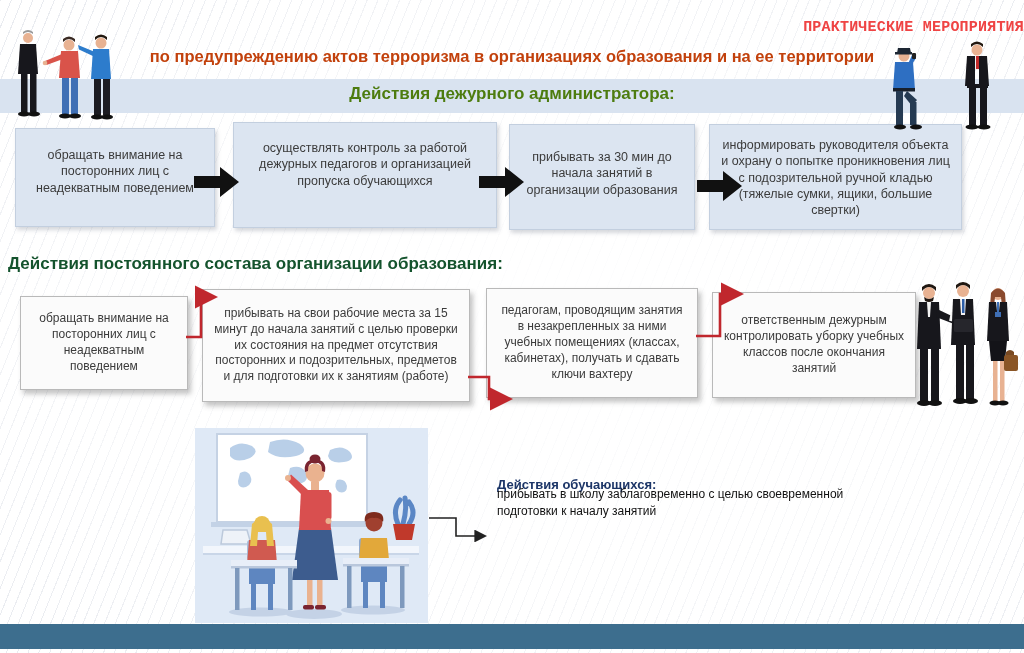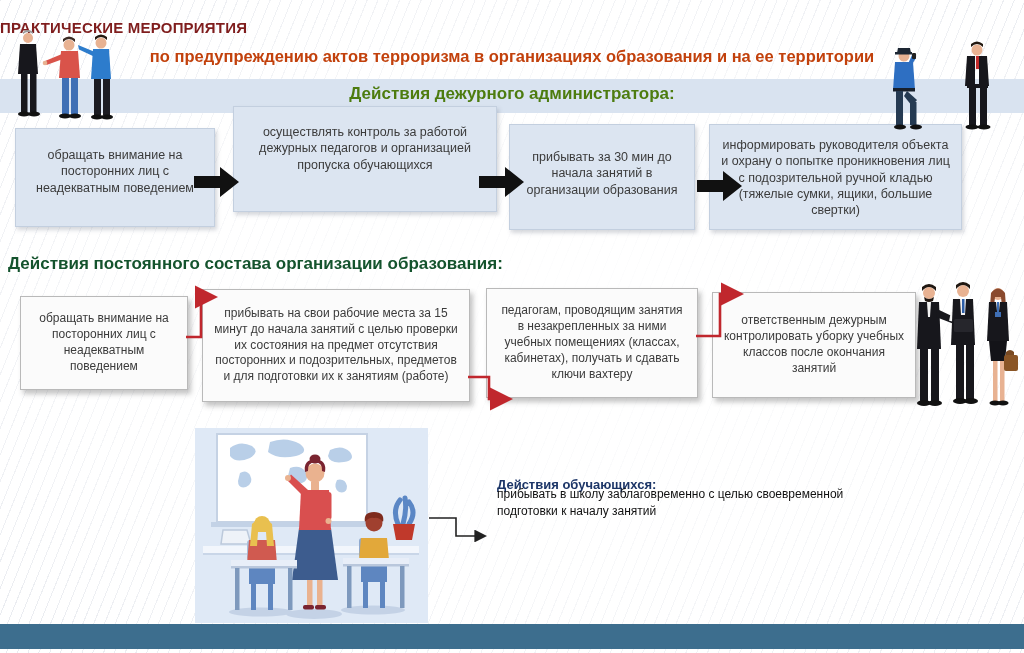--- a/index.html
+++ b/index.html
@@ -12,22 +12,22 @@
   .bg-stripes{
     position:absolute;inset:0;z-index:0;
     background:repeating-linear-gradient(112deg,
       rgba(195,201,214,0.38) 0 1px, transparent 1px 10px);
   }
   .bg-fade{
     position:absolute;inset:0;z-index:0;
     background:radial-gradient(ellipse at 55% 50%, #ffffff 0%, rgba(255,255,255,0.65) 55%, rgba(255,255,255,0) 100%);
   }
   .title-line1{
-    position:absolute;top:19px;left:0;width:100%;text-align:left;
-    font-size:15px;font-weight:bold;color:#7f1d1d;letter-spacing:.2px;z-index:3;
+    position:absolute;top:19px;left:0;width:100%;text-align:right;
+    font-size:15px;font-weight:bold;color:#ef4444;letter-spacing:.2px;z-index:3;font-family:Liberation Mono, monospace;
   }
   .title-line2{
     position:absolute;top:47px;left:0;width:100%;text-align:center;
     font-size:16.5px;font-weight:bold;color:#c2410c;z-index:3;
   }
   .band{
     position:absolute;top:79px;left:0;width:100%;height:34px;
     background:#d9e3f0;z-index:1;
   }
   .band-text{
@@ -76,21 +76,21 @@
 
 <div class="title-line1">ПРАКТИЧЕСКИЕ МЕРОПРИЯТИЯ</div>
 <div class="title-line2">по предупреждению актов терроризма в организациях образования и на ее территории</div>
 
 <div class="band"></div>
 <div class="band-text">Действия дежурного администратора:</div>
 
 <div class="box1" style="left:15px;top:128px;width:200px;height:99px;padding:18px 8px 8px;">
   <span>обращать внимание на посторонних лиц с неадекватным поведением</span>
 </div>
-<div class="box1" style="left:233px;top:106px;width:264px;height:106px;padding:17px 12px 8px;">
+<div class="box1" style="left:233px;top:122px;width:264px;height:106px;padding:17px 12px 8px;">
   <span>осуществлять контроль за работой дежурных педагогов и организацией пропуска обучающихся</span>
 </div>
 <div class="box1" style="left:509px;top:124px;width:186px;height:106px;padding:24px 10px 8px;">
   <span>прибывать за 30 мин до начала занятий в организации образования</span>
 </div>
 <div class="box1" style="left:709px;top:124px;width:253px;height:106px;padding:12px 10px 8px;">
   <span>информировать руководителя объекта и охрану о попытке проникновения лиц с подозрительной ручной кладью (тяжелые сумки, ящики, большие свертки)</span>
 </div>
 
 <svg class="flow-arrow" style="left:194px;top:166px;" width="46" height="32" viewBox="0 0 46 32">

